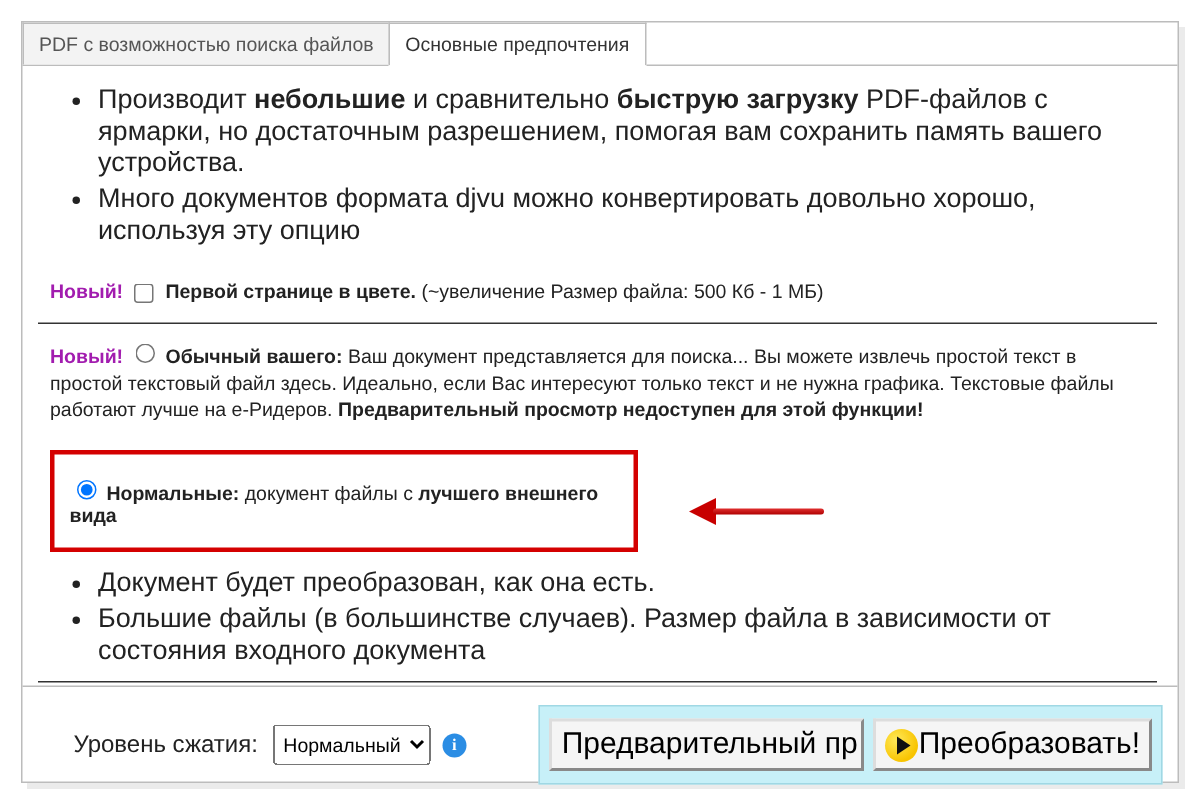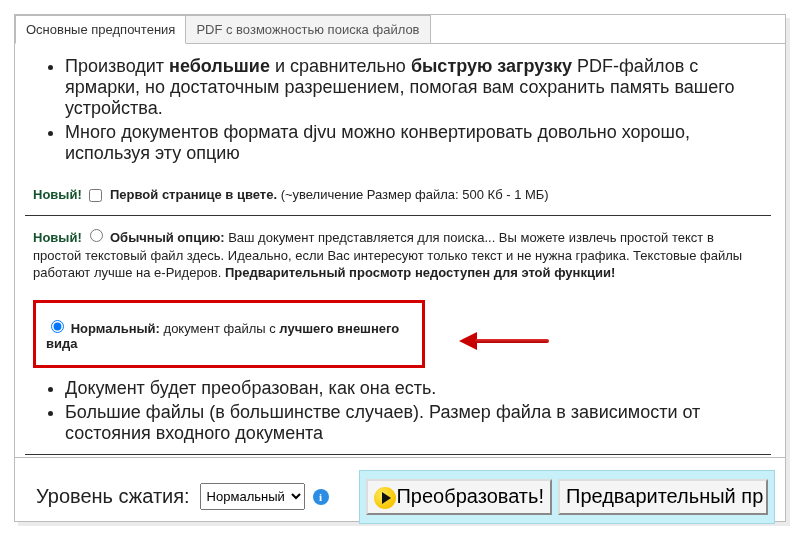--- a/index.html
+++ b/index.html
@@ -56,21 +56,21 @@
   .scrollarea::-webkit-scrollbar-track { background: #f0f0f0; }
   .scrollarea::-webkit-scrollbar-thumb { background: #c2c2c2; border: 1px solid #a9a9a9; }
   .option-line {
     margin: 2px 0 4px 8px;
   }
   .option-line input[type=radio],
   .option-line input[type=checkbox] {
     vertical-align: middle;
     margin-right: 4px;
   }
-  .new { color: #14532d; font-weight: bold; }
+  .new { color: #a21caf; font-weight: bold; }
   .hr {
     border: none;
     border-top: 1px solid #333;
     margin: 10px 0;
   }
   .plain-block {
     margin: 2px 8px 8px 8px;
     line-height: 1.35;
   }
   .highlight-box {
@@ -107,23 +107,23 @@
     border-right: 18px solid #c80000;
   }
   .bottom-bar {
     border-top: 1px solid #bcbcbc;
     padding: 12px 10px;
     display: flex;
     align-items: center;
     gap: 8px;
   }
   .comp-label {
-    font-size: 20px;
+    font-size: 16px;
     margin-right: 2px;
-    margin-left: 11px;
+    margin-left: 24px;
   }
   select {
     font-size: 13px;
     padding: 4px 2px;
   }
   .info-icon {
     display: inline-flex;
     width: 16px; height: 16px;
     border-radius: 50%;
     background: #2b8de4;
@@ -174,22 +174,22 @@
   b { font-weight: bold; }
   ul { margin: 4px 0 6px 14px; padding-left: 22px;}
   ul li { margin-bottom: 3px; font-size: 18px;}
 </style>
 </head>
 <body>
 
 <div class="outer">
 
   <div class="tabs">
+    <div class="tab">PDF с возможностью поиска файлов</div>
     <div class="tab active">Основные предпочтения</div>
-    <div class="tab">PDF с возможностью поиска файлов</div>
   </div>
 
   <div class="scrollarea">
 
     <ul style="margin-left:18px;">
       <li>
         <span>Производит </span><b>небольшие</b><span> и сравнительно </span><b>быструю загрузку</b><span> PDF-файлов с ярмарки, но достаточным разрешением, помогая вам сохранить память вашего устройства.</span>
       </li>
       <li>Много документов формата djvu можно конвертировать довольно хорошо, используя эту опцию</li>
     </ul>
@@ -198,27 +198,27 @@
       <span class="new">Новый!</span>
       <input type="checkbox" style="">
       <b>Первой странице в цвете.</b><span> (~увеличение Размер файла: 500 Кб - 1 МБ)</span>
     </div>
 
     <hr class="hr">
 
     <div class="plain-block">
       <span class="new">Новый!</span>
       <input type="radio" name="mode" style="">
-      <b>Обычный опцию:</b><span> Ваш документ представляется для поиска... Вы можете извлечь простой текст в простой текстовый файл здесь. Идеально, если Вас интересуют только текст и не нужна графика. Текстовые файлы работают лучше на e-Ридеров. </span><b>Предварительный просмотр недоступен для этой функции!</b>
+      <b>Обычный вашего:</b><span> Ваш документ представляется для поиска... Вы можете извлечь простой текст в простой текстовый файл здесь. Идеально, если Вас интересуют только текст и не нужна графика. Текстовые файлы работают лучше на e-Ридеров. </span><b>Предварительный просмотр недоступен для этой функции!</b>
     </div>
 
     <div style="position:relative;">
       <div class="highlight-box">
         <input type="radio" name="mode" checked="" style="">
-        <b>Нормальный:</b><span> документ файлы с </span><b>лучшего внешнего вида</b>
+        <b>Нормальные:</b><span> документ файлы с </span><b>лучшего внешнего вида</b>
       </div>
       <div class="arrow" style="top:32px;">
         <div class="arrow-head"></div>
         <div class="arrow-line"></div>
       </div>
     </div>
 
     <ul style="margin-left:18px;">
       <li>Документ будет преобразован, как она есть.</li>
       <li>Большие файлы (в большинстве случаев). Размер файла в зависимости от состояния входного документа</li>
@@ -229,20 +229,20 @@
   </div>
 
   <div class="bottom-bar">
     <span class="comp-label">Уровень сжатия:</span>
     <select>
       <option>Нормальный</option>
     </select>
     <span class="info-icon">i</span>
 
     <div class="btn-row">
+      <button class="big-btn">Предварительный пр</button>
       <button class="big-btn">
         <span class="yi-circle"></span><span>Преобразовать!</span>
       </button>
-      <button class="big-btn">Предварительный пр</button>
     </div>
   </div>
 
 </div>
 
 </body></html>

